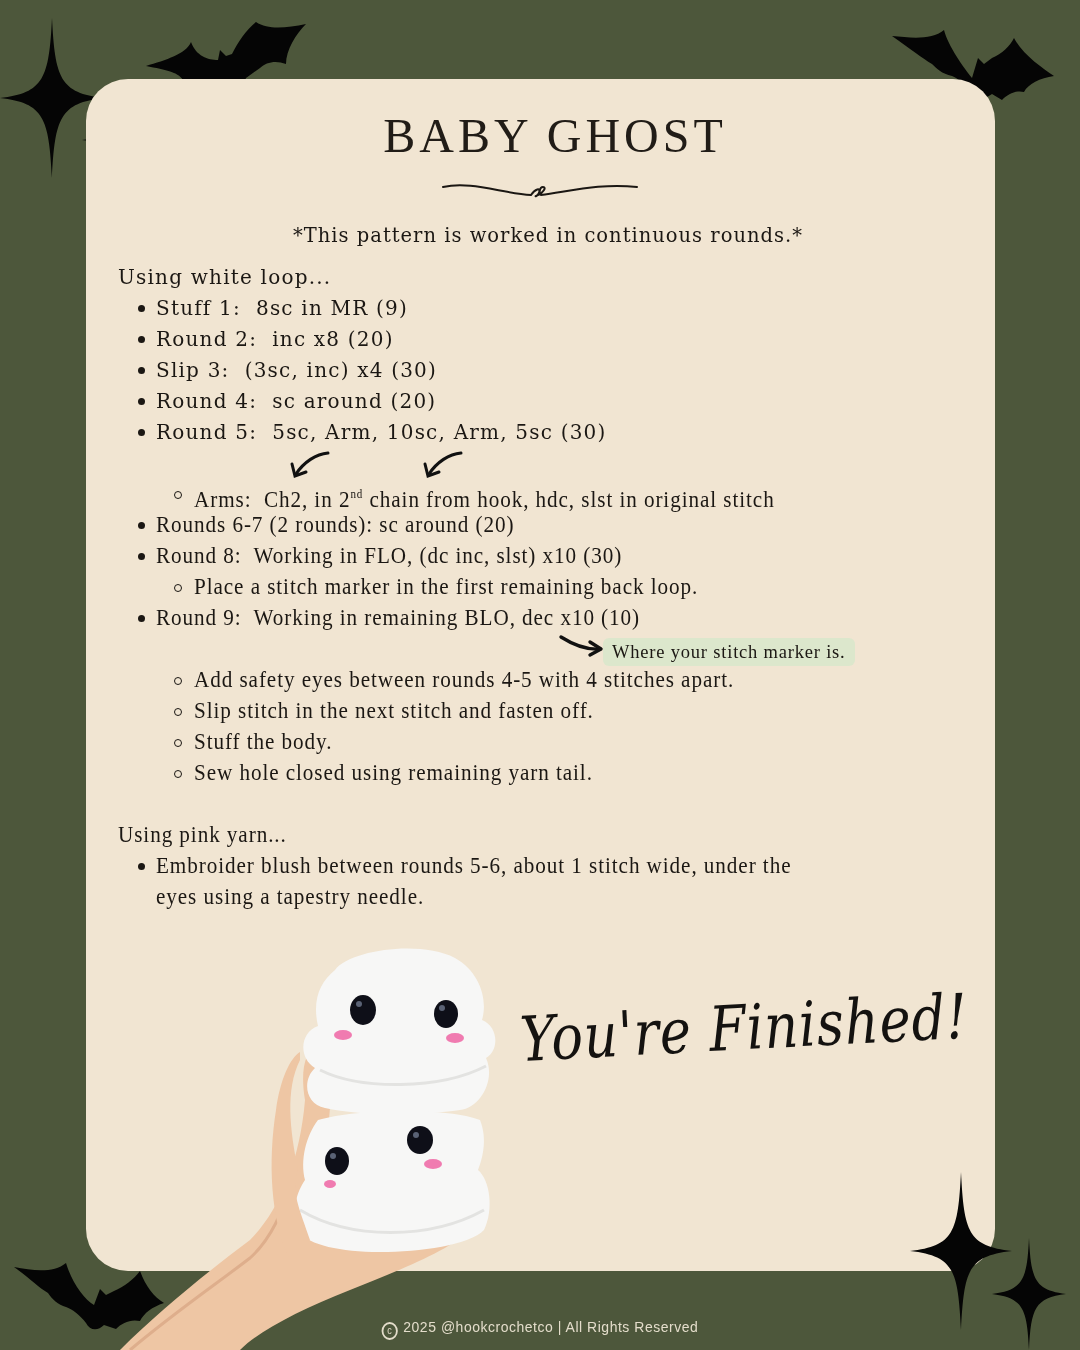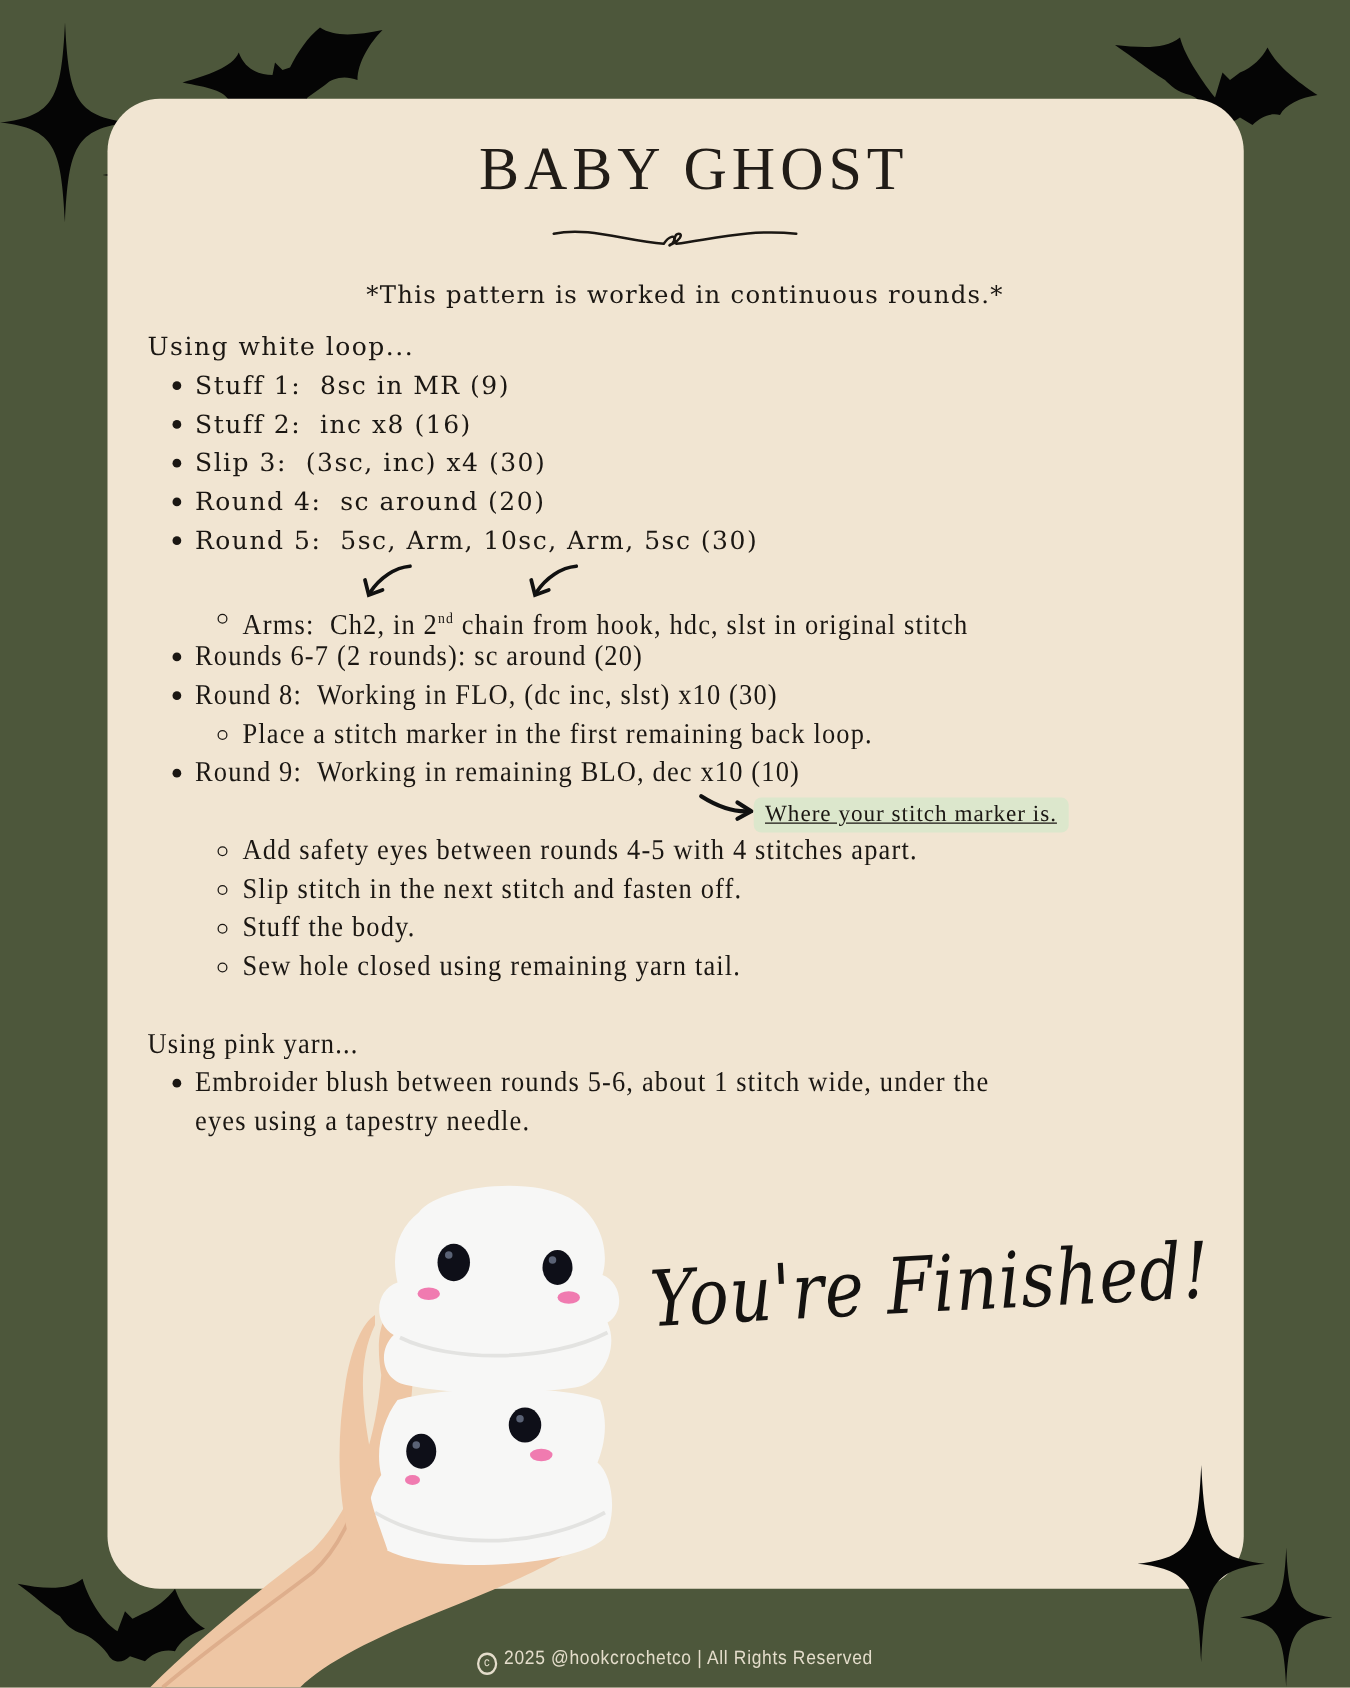--- a/index.html
+++ b/index.html
@@ -28,21 +28,21 @@
   .body-text { position: absolute; left: 118px; top: 262px; width: 860px; font-size: 20px; letter-spacing: 1.2px; }
   .line { position: absolute; white-space: nowrap; line-height: 30px; }
   .bullet { position: absolute; width: 7px; height: 7px; border-radius: 50%; background: #1b1713; }
   .ring { position: absolute; width: 6px; height: 6px; border-radius: 50%; border: 1.4px solid #1b1713; }
   .narrow { font-family: "Liberation Serif", serif; font-size: 23px; letter-spacing: 1px; transform: scaleX(0.92); transform-origin: left center; }
   sup { font-size: 12px; vertical-align: 9px; }
   .callout {
     position: absolute; left: 603px; top: 638px; height: 28px; padding: 0 9px;
     background: #dce7cc; border-radius: 6px;
     font-family: "Liberation Serif", serif; font-size: 18.5px; letter-spacing: 0.8px;
-    line-height: 28px; white-space: nowrap; text-decoration: underline;
+    line-height: 28px; white-space: nowrap;
   }
   .script {
     position: absolute; left: 520px; top: 1003px;
     font-family: "DejaVu Serif", serif; font-style: italic; font-size: 62px;
     letter-spacing: 1px; color: #141210; transform: rotate(-3deg) scaleX(0.85);
     transform-origin: left center; white-space: nowrap; font-weight: 300;
   }
   .footer {
     position: absolute; left: 0; width: 1080px; top: 1318px; text-align: center;
     font-family: "Liberation Sans", sans-serif; font-size: 15.5px; color: #e4ddcb;
@@ -90,21 +90,21 @@
 
 <div class="note">*This pattern is worked in continuous rounds.*</div>
 
 <div class="body-text">
   <div class="line" style="left:0;top:0">Using white loop...</div>
 
   <span class="bullet" style="left:20px;top:43px"></span>
   <div class="line" style="left:38px;top:31px"><span>Stuff 1:</span>&nbsp; <span>8sc in MR  (9)</span></div>
 
   <span class="bullet" style="left:20px;top:74px"></span>
-  <div class="line" style="left:38px;top:62px"><span>Stuff 2:</span>&nbsp; <span>inc x8  (16)</span></div>
+  <div class="line" style="left:38px;top:62px"><span>Round 2:</span>&nbsp; <span>inc x8  (20)</span></div>
 
   <span class="bullet" style="left:20px;top:105px"></span>
   <div class="line" style="left:38px;top:93px"><span>Slip 3:</span>&nbsp; <span>(3sc, inc) x4  (30)</span></div>
 
   <span class="bullet" style="left:20px;top:136px"></span>
   <div class="line" style="left:38px;top:124px"><span>Round 4:</span>&nbsp; <span>sc around  (20)</span></div>
 
   <span class="bullet" style="left:20px;top:167px"></span>
   <div class="line" style="left:38px;top:155px"><span>Round 5:</span>&nbsp; <span>5sc, Arm, 10sc, Arm, 5sc  (30)</span></div>
 

